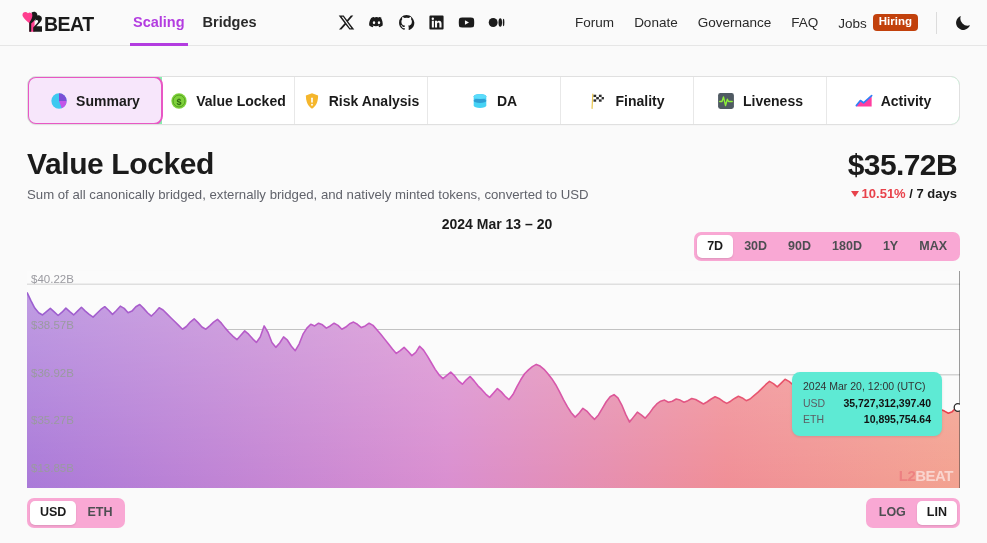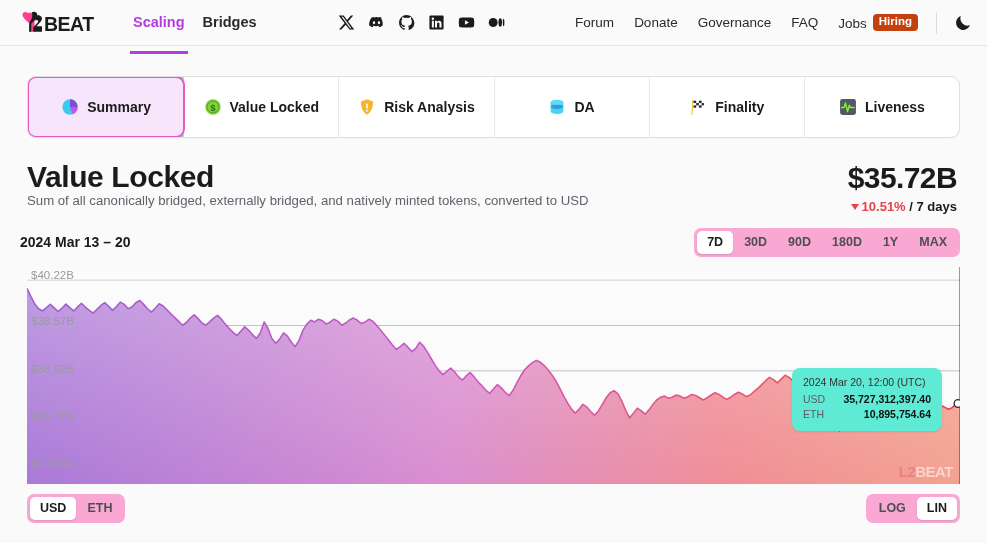--- a/index.html
+++ b/index.html
@@ -25,21 +25,21 @@
   .logo svg { display: block; }
 
   .main-nav { display: flex; align-items: flex-start; height: 46px; }
   .main-nav a {
     font-size: 14.5px;
     font-weight: bold;
     color: #2a2a2a;
     text-decoration: none;
     padding: 0 9px;
     line-height: 44px;
-    height: 54px;
+    height: 46px;
     display: block;
     position: relative;
   }
   .main-nav a.active { color: #b33ce0; }
   .main-nav a.active::after {
     content: "";
     position: absolute;
     left: 6px; right: 6px; bottom: 0;
     height: 2.5px;
     background: #b33ce0;
@@ -78,21 +78,21 @@
   .moon { width: 20px; height: 20px; cursor: pointer; margin-left: 2px; }
 
   
   .tabbar-wrap { padding: 30px 27px 0 27px; }
   .tabbar {
     display: flex;
     border: 1px solid #e0e0e0;
     border-radius: 9px;
     background: #86efac;
     overflow: hidden;
-    height: 62px;
+    height: 49px;
     box-shadow: 0 1px 1px rgba(0,0,0,0.02);
   }
   .tab {
     flex: 1;
     display: flex;
     align-items: center;
     justify-content: center;
     gap: 8px;
     font-size: 14px;
     font-weight: bold;
@@ -121,20 +121,21 @@
   .titleleft { flex: 1; }
   h1.page-title {
     font-size: 30px;
     font-weight: bold;
     letter-spacing: -0.4px;
     line-height: 1.1;
   }
   .subtitle {
     font-size: 13.2px;
     color: #61636b;
+    margin-top: 7px;
   }
   .titleright { text-align: right; padding-top: 2px; margin-left: 44px; }
   .bigvalue {
     font-size: 30px;
     font-weight: bold;
     letter-spacing: -0.6px;
     line-height: 1.05;
   }
   .changeline {
     font-size: 13px;
@@ -152,21 +153,22 @@
     border-top: 6px solid #e8424b;
     margin-right: 3px;
     vertical-align: 1px;
   }
   .changeline .sep { font-weight: bold; color: #1b1b1b; }
 
   
   .rangerow {
     display: flex;
     align-items: center;
-    padding: 14px 27px 0 20px;
+    padding: 14px 27px 0 34px;
+    flex-direction: column;
   }
   .daterange { font-size: 14px; font-weight: bold; color: #1b1b1b; }
   .seg {
     margin-left: auto;
     display: flex;
     background: #f9a8d4;
     border-radius: 7px;
     padding: 3px;
     gap: 1px;
   }
@@ -366,20 +368,27 @@
     </div>
 
     <div class="tab">
       <svg class="ticon" viewBox="0 0 20 20">
         <rect x="1.2" y="1.2" width="17.6" height="17.6" rx="2.6" fill="#4f5a62"></rect>
         <path d="M3 10.5 h2.6 l1.6 -5 l2.3 9.5 l2 -7 l1.3 2.6 h4.1" fill="none" stroke="#8ef03a" stroke-width="1.5" stroke-linejoin="round" stroke-linecap="round"></path>
       </svg>
       <span>Liveness</span>
     </div>
 
+    <div class="tab">
+      <svg class="ticon" viewBox="0 0 20 20">
+        <path d="M1.5 15 L6 9.5 L9.5 12 L18.5 4 L18.5 16 L1.5 16 Z" fill="#ff3ea0"></path>
+        <path d="M1.5 15 L6 9.5 L9.5 12 L18.5 4" fill="none" stroke="#2f82f7" stroke-width="1.9" stroke-linejoin="round" stroke-linecap="round"></path>
+      </svg>
+      <span>Activity</span>
+    </div>
 
   </div>
 </div>
 
 <div class="titlerow">
   <div class="titleleft">
     <h1 class="page-title">Value Locked</h1>
     <div class="subtitle">Sum of all canonically bridged, externally bridged, and natively minted tokens, converted to USD</div>
   </div>
   <div class="titleright">

